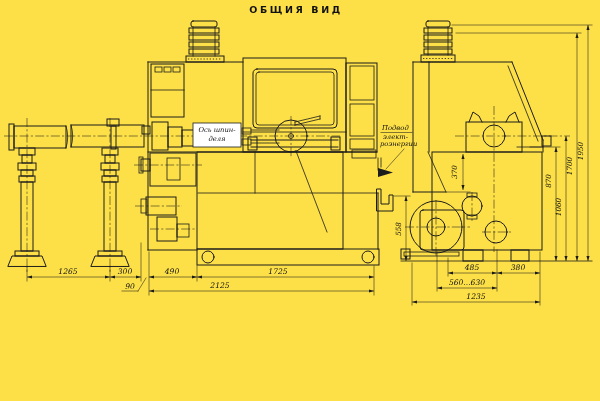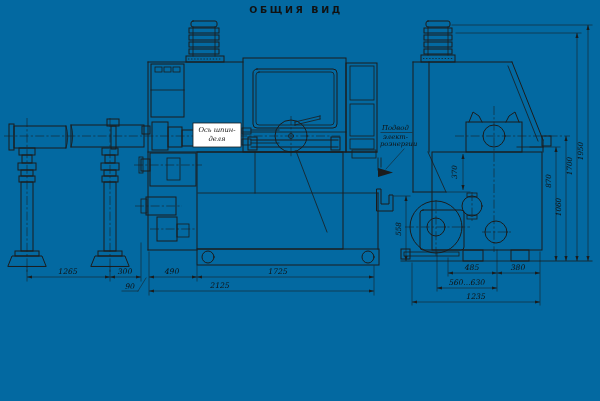--- a/index.html
+++ b/index.html
@@ -1,16 +1,16 @@
 <!DOCTYPE html>
 <html><head>
 <meta charset="utf-8">
 <style>
   html,body{margin:0;padding:0;background:#fff}
-  .sheet{position:relative;width:600px;height:401px;background:#0369a1;overflow:hidden;
+  .sheet{position:relative;width:600px;height:401px;background:#fde047;overflow:hidden;
          font-family:"DejaVu Sans",sans-serif}
   svg{display:block}
   .ln{fill:none;stroke:#1c1c1c;stroke-width:1;stroke-linejoin:miter;stroke-linecap:square}
   .md{fill:none;stroke:#1c1c1c;stroke-width:.8;stroke-linecap:square}
   .tn{fill:none;stroke:#1c1c1c;stroke-width:.55;stroke-linecap:square}
   .cl{fill:none;stroke:#1c1c1c;stroke-width:.55;stroke-dasharray:9 2.2 2.2 2.2}
   .dt{fill:none;stroke:#1c1c1c;stroke-width:.8;stroke-dasharray:1.3 1.8}
   .dl{fill:none;stroke:#1c1c1c;stroke-width:.55}
   .wh{fill:#ffffff;stroke:#1c1c1c;stroke-width:.8}
   .blk{fill:#1c1c1c;stroke:none}

